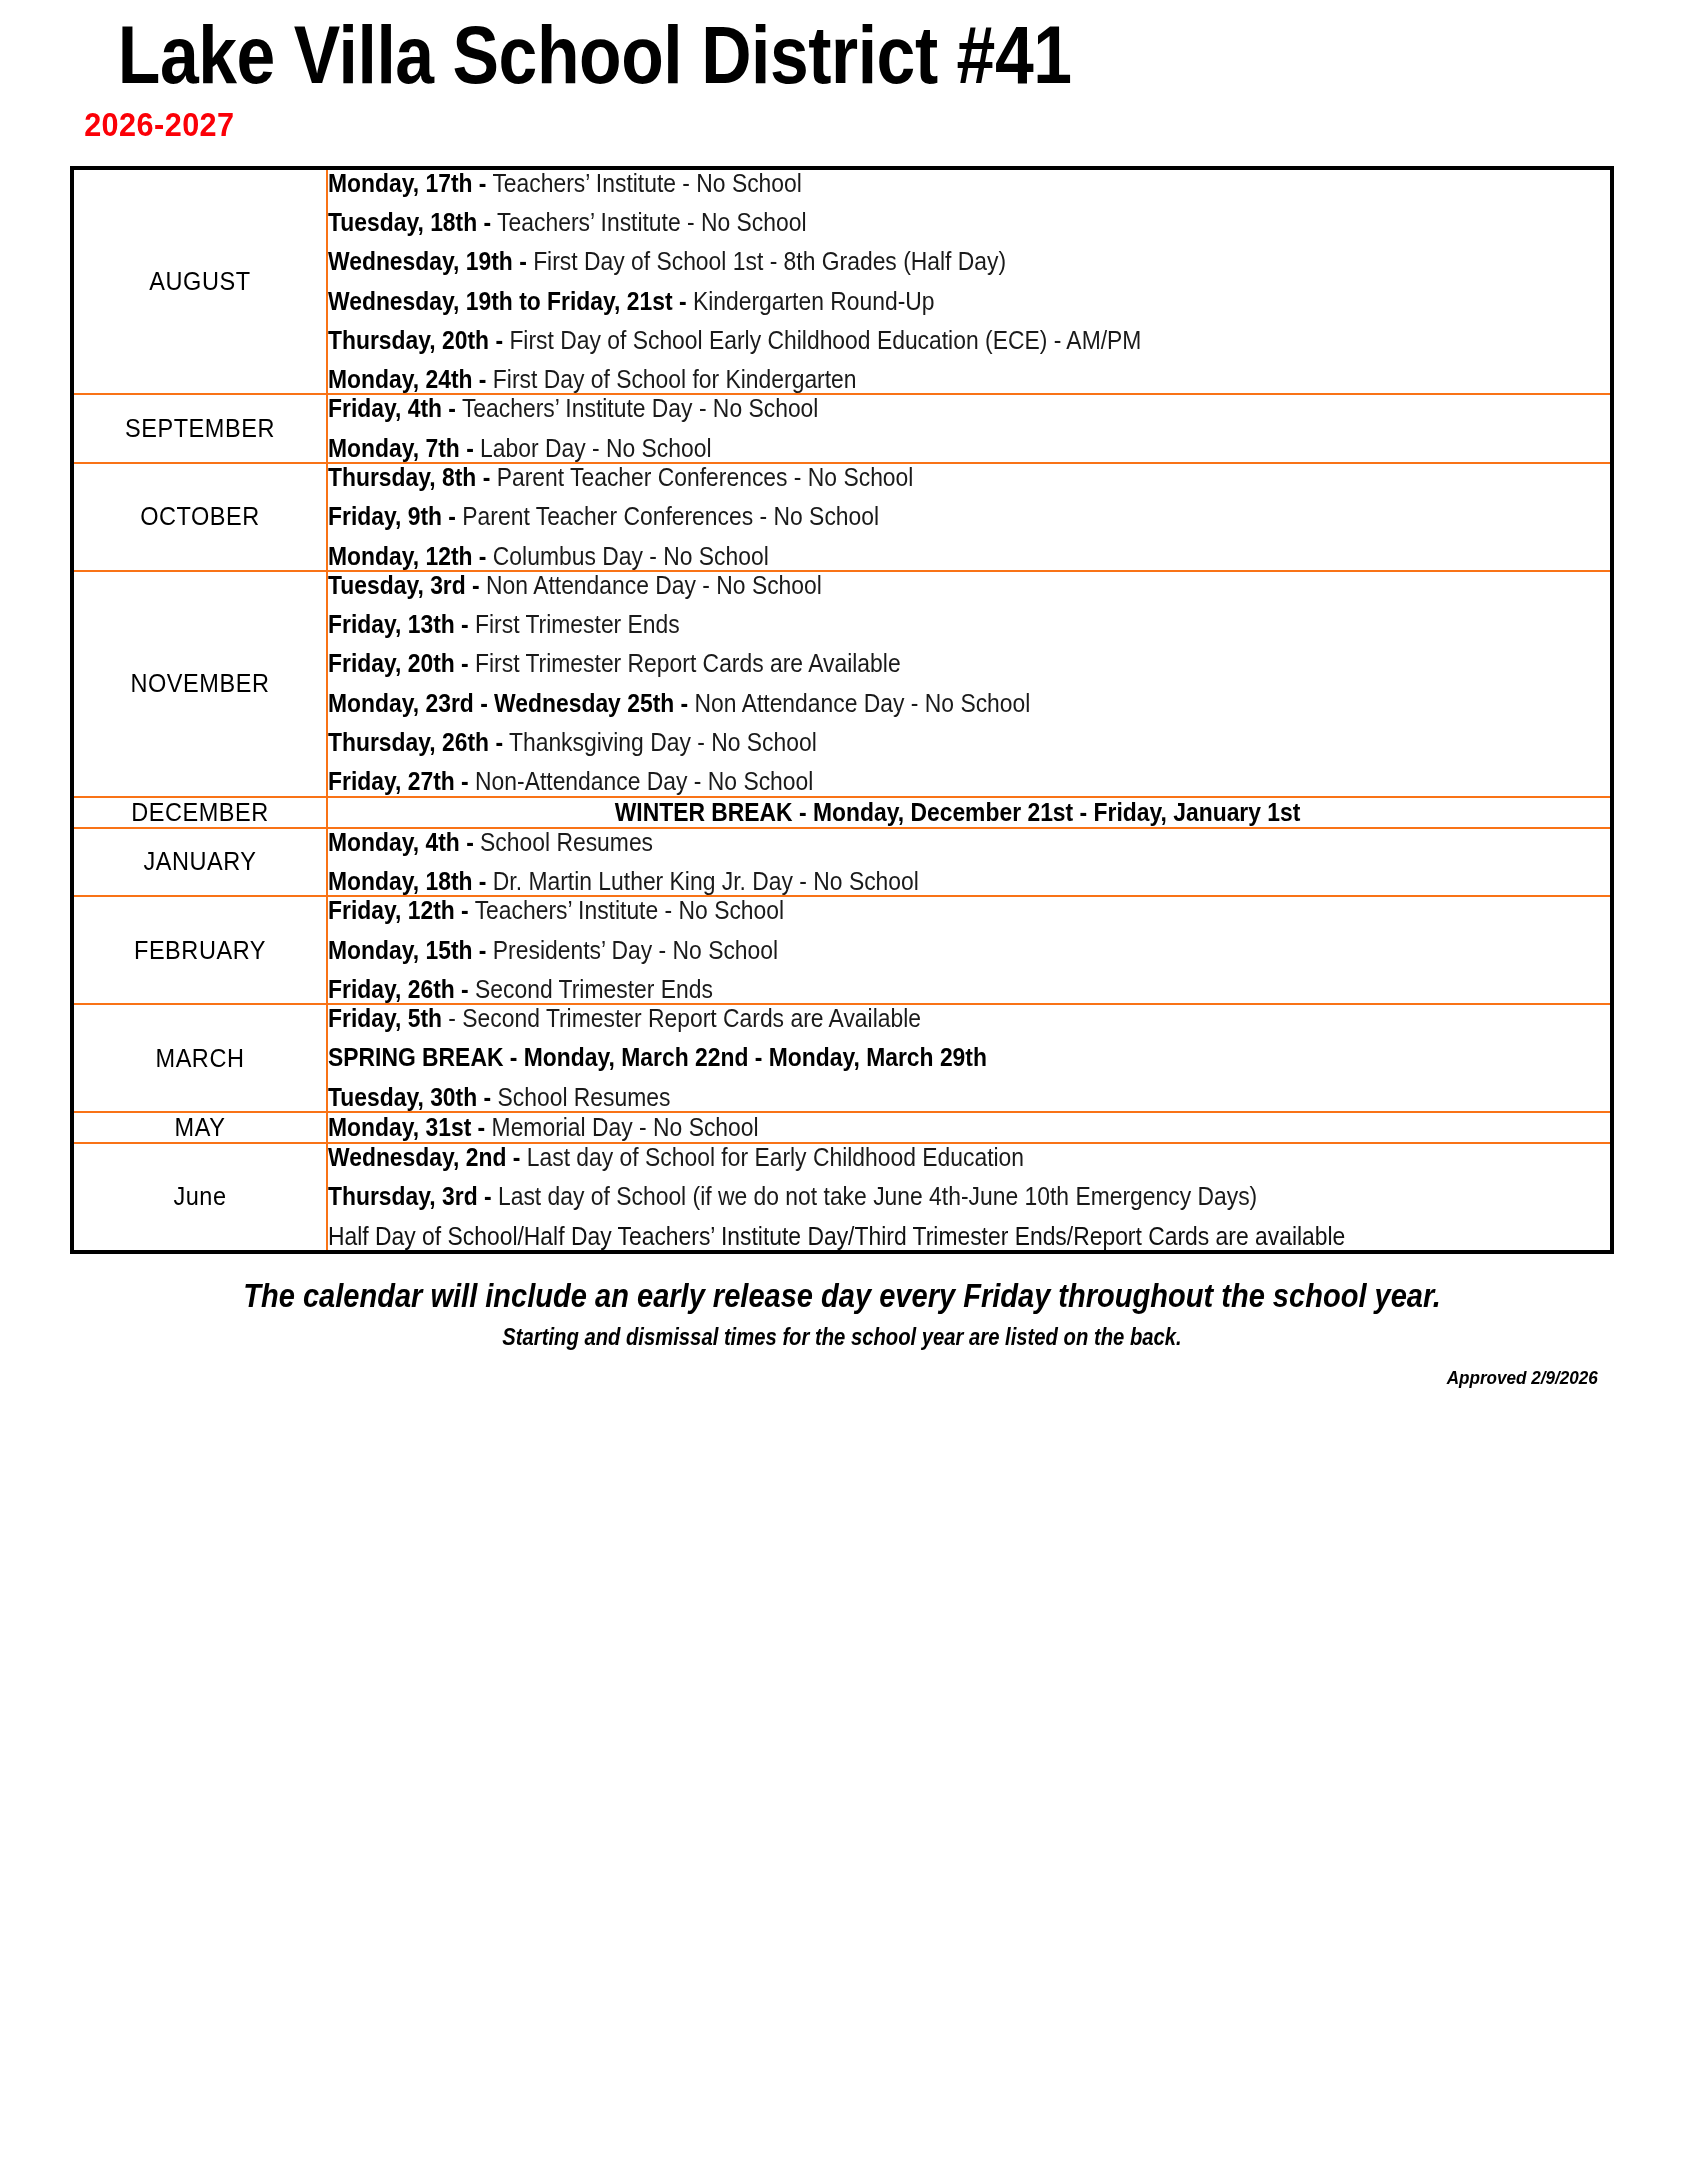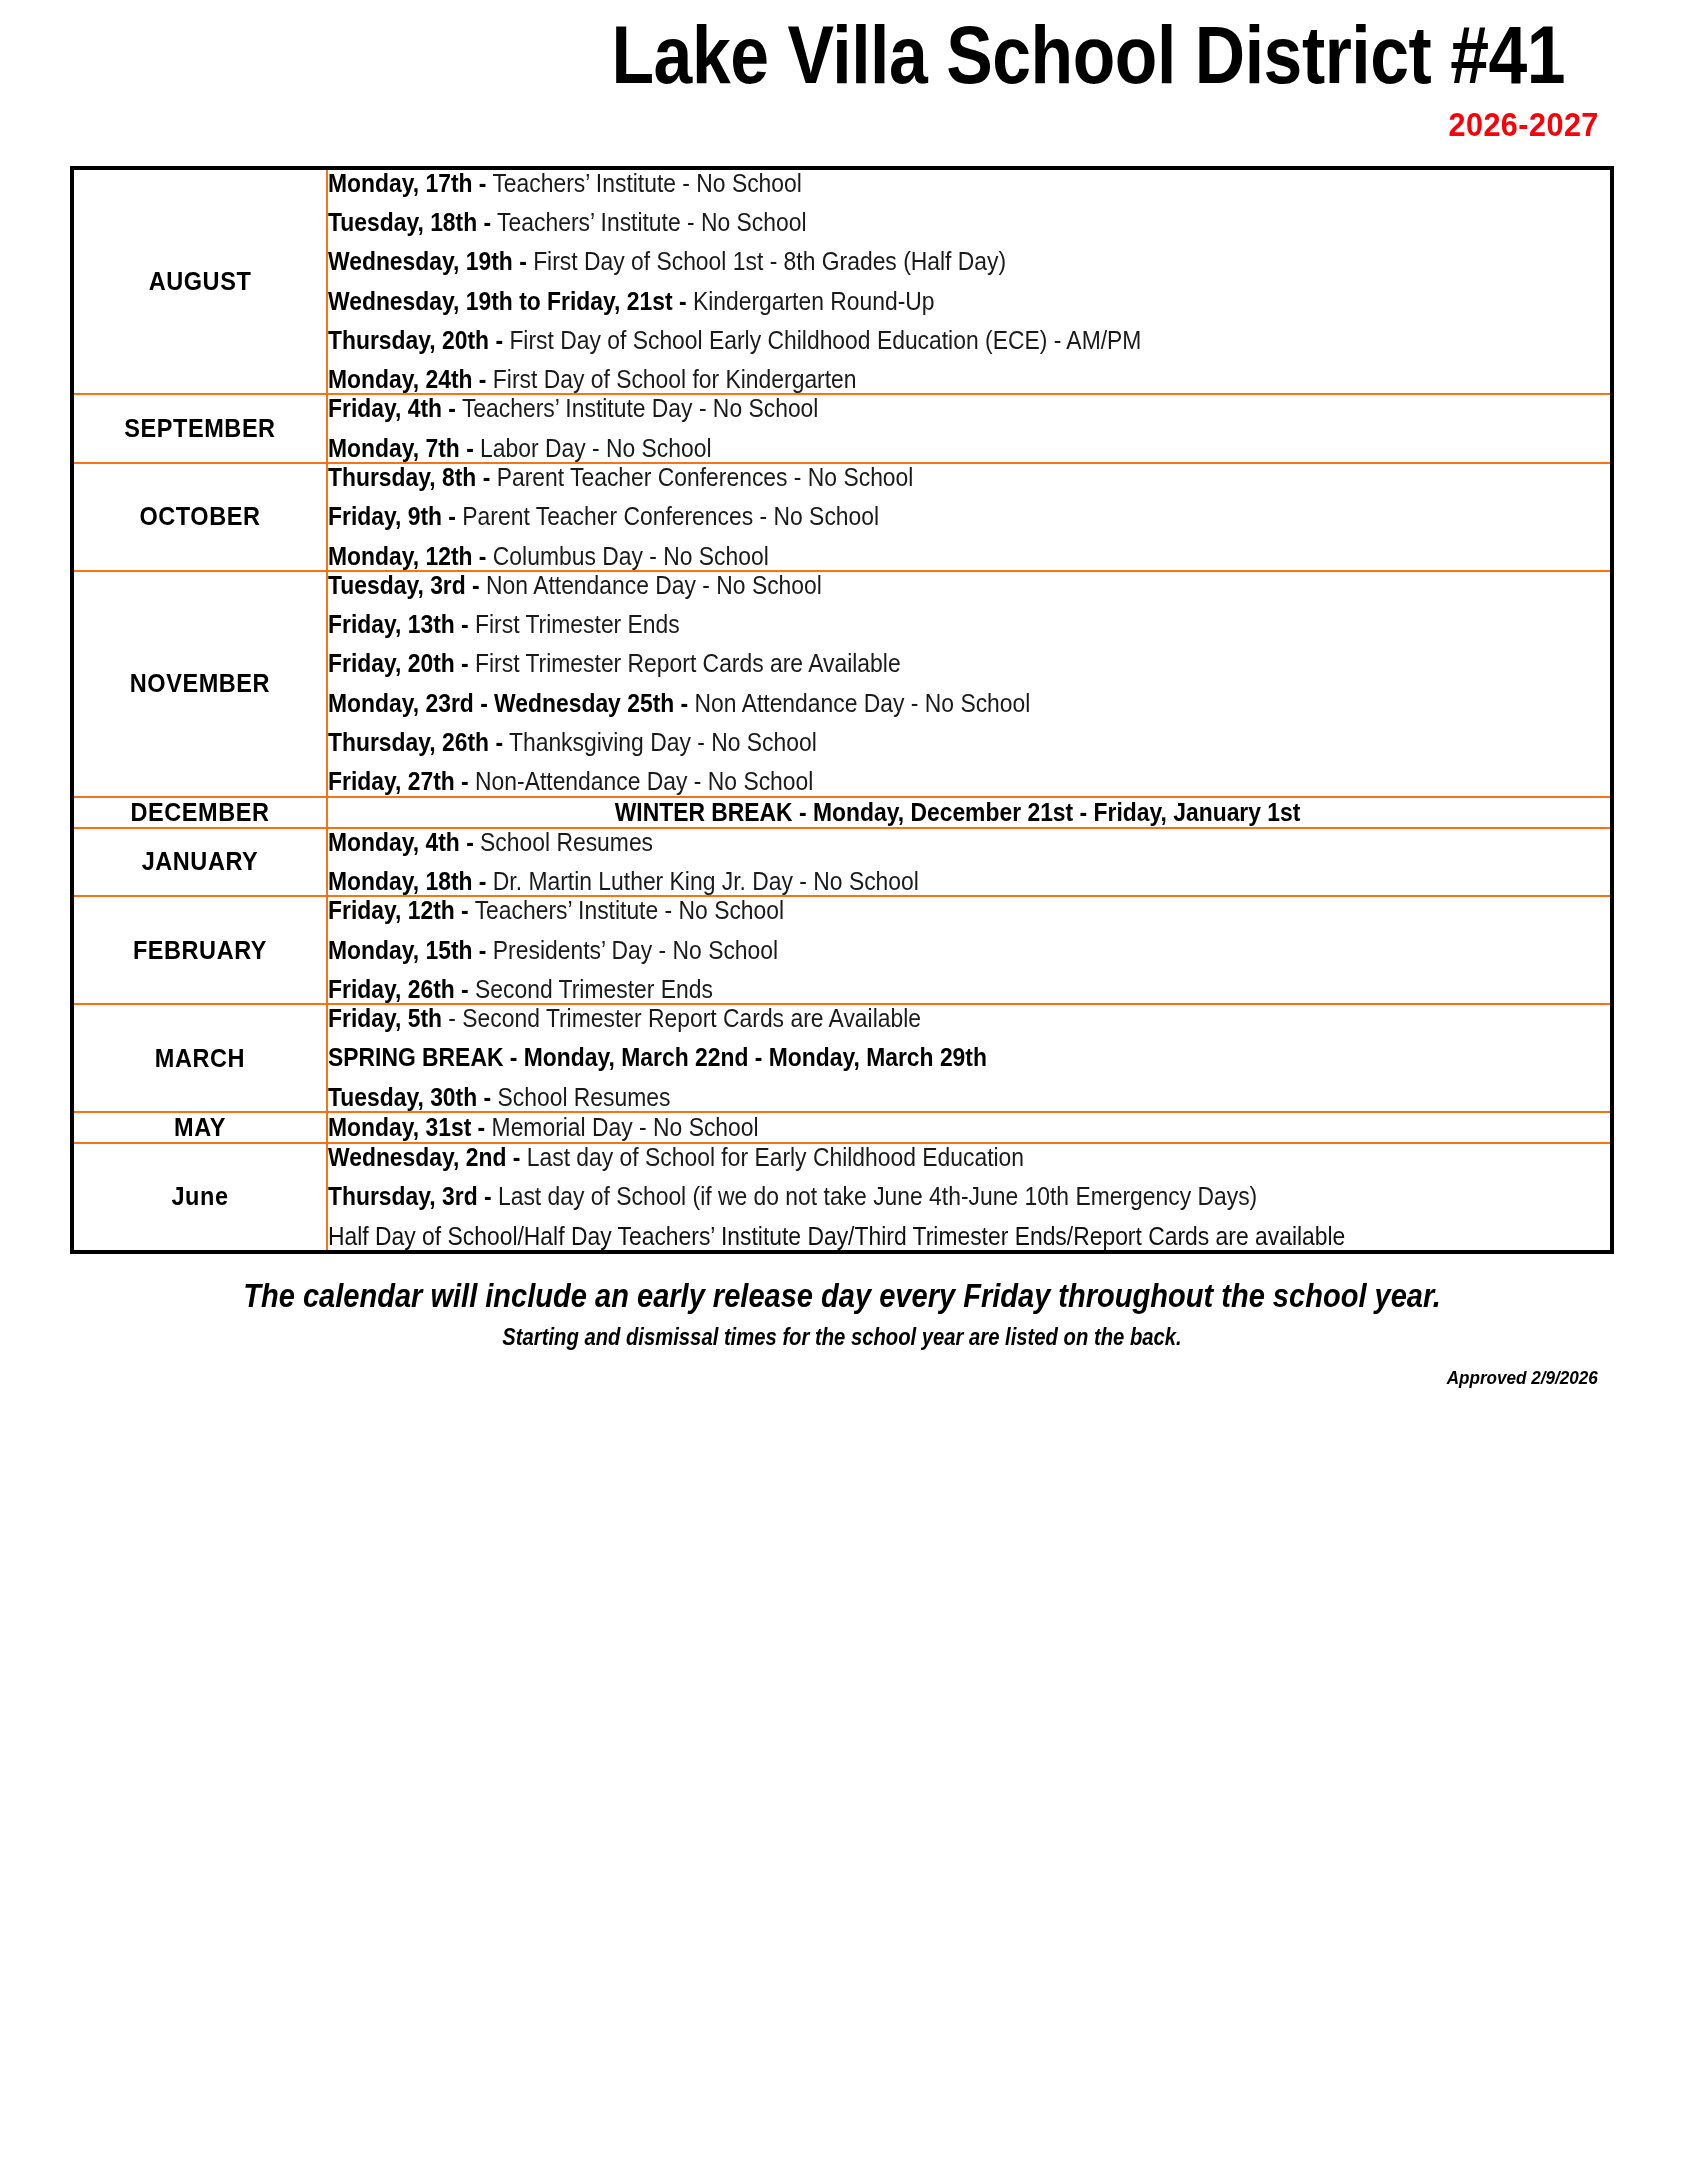--- a/index.html
+++ b/index.html
@@ -18,21 +18,21 @@
 
   .page {
     position: relative;
     width: 1683px;
     height: 2178px;
     box-sizing: border-box;
   }
 
   
   .header {
-    text-align: right;
+    text-align: left;
     padding-top: 14px;
   }
   .doc-title {
     font-family: "Liberation Sans", sans-serif;
     font-weight: bold;
     font-size: 81px;
     line-height: 1.02;
     letter-spacing: -0.5px;
     transform: scaleX(0.86);
     transform-origin: center center;
@@ -64,21 +64,21 @@
     border: 4px solid #000000;
   }
   table.calendar td {
     border: 2px solid #f97316;
     vertical-align: middle;
     padding: 0;
   }
   td.month-cell {
     width: 252px;
     text-align: center;
-    font-weight: bold;
+    font-weight: normal;
     font-size: 25px;
     letter-spacing: 0.6px;
     transform: none;
   }
   td.month-cell .m-label {
     display: block;
     transform: scaleX(0.94);
   }
   td.events-cell {
     padding: 16px 0 16px 26px;

